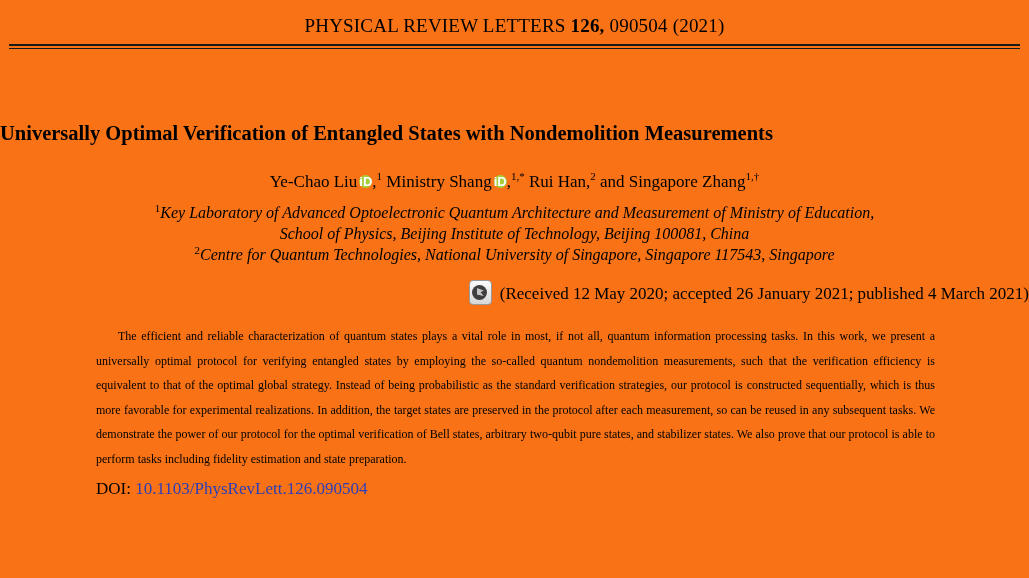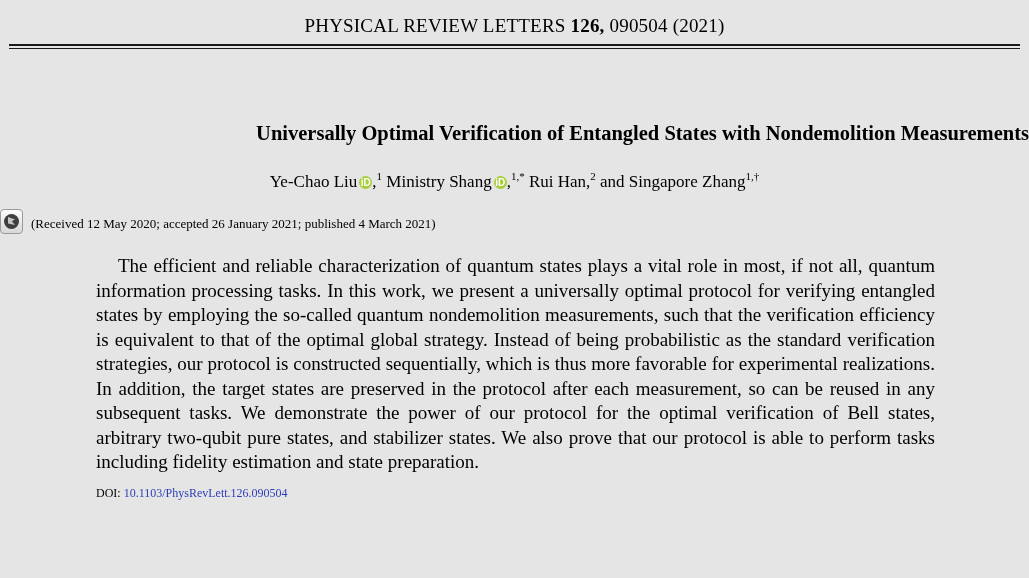--- a/index.html
+++ b/index.html
@@ -1,19 +1,19 @@
 <!DOCTYPE html>
 <html><head>
 <meta charset="utf-8">
 <style>
   html,body { margin:0; padding:0; background:#ffffff; }
   .page {
     position:relative;
     width:1029px; height:578px;
-    background:#e5e5e5;
+    background:#f97316;
     color:#000;
     font-family:"Liberation Serif","DejaVu Serif",serif;
     overflow:hidden;
   }
   
   .journal-header {
     padding-top:15px;
     text-align:center;
     font-size:19px;
     line-height:22px;
@@ -23,21 +23,21 @@
   .journal-header .vol { font-weight:bold; }
   .double-rule {
     margin:7px 9px 0 9px;
     height:2px;
     border-top:2.5px solid #1a1a1a;
     border-bottom:1.5px solid #1a1a1a;
   }
   
   .title {
     margin:70px 0 0 0;
-    text-align:right;
+    text-align:left;
     font-size:20.5px;
     font-weight:bold;
     line-height:28px;
     white-space:nowrap;
   }
   
   .authors {
     margin-top:23px;
     text-align:center;
     font-size:17px;
@@ -49,42 +49,42 @@
     line-height:0;
     vertical-align:super;
   }
   .orcid {
     display:inline-block;
     width:13px; height:13px;
     border-radius:50%;
     background:#A6CE39;
     color:#ffffff;
     font-family:"Liberation Sans","DejaVu Sans",sans-serif;
-    font-size:10px;
+    font-size:13px;
     font-weight:bold;
     text-align:center;
     line-height:13px;
     vertical-align:1px;
     margin-left:2px;
     cursor:pointer;
   }
   
   .affiliations {
     margin-top:8px;
     text-align:center;
     font-style:italic;
     font-size:16px;
     line-height:21px;
   }
   .affiliations sup { font-style:normal; }
   
   .history {
     margin-top:15px;
-    text-align:left;
-    font-size:13px;
+    text-align:right;
+    font-size:17px;
     line-height:28px;
     white-space:nowrap;
   }
   .crossmark {
     display:inline-block;
     position:relative;
     width:21px; height:23px;
     border:1px solid #9a9a9a;
     border-radius:4px;
     background:linear-gradient(180deg,#fdfdfd 0%,#d7d7d7 100%);
@@ -100,29 +100,29 @@
   }
   .cm-shape {
     position:absolute; left:4.5px; top:3.5px;
     width:7px; height:8px;
     background:#c6c6c6;
     clip-path:polygon(0 0, 100% 30%, 55% 52%, 100% 100%, 0 80%);
   }
   
   .abstract {
     margin:16px 94px 0 96px;
-    font-size:19px;
+    font-size:12px;
     line-height:24.5px;
     text-align:justify;
     text-indent:22px;
   }
   
   .doi-line {
     margin:8px 0 0 96px;
-    font-size:12px;
+    font-size:17px;
     line-height:20px;
   }
   .doi-link {
     color:#2c3eb8;
     text-decoration:none;
     cursor:pointer;
   }
 </style>
 </head>
 <body>
@@ -140,20 +140,23 @@
   <h1 class="title">Universally Optimal Verification of Entangled States with Nondemolition Measurements</h1>
 
   <div class="authors">
     <span><span>Ye-Chao Liu</span><span class="orcid"><span>iD</span></span><span>,</span><sup>1</sup></span>
     <span><span>Ministry Shang</span><span class="orcid"><span>iD</span></span><span>,</span><sup>1,*</sup></span>
     <span><span>Rui Han</span><span>,</span><sup>2</sup></span>
     <span><span>and Singapore Zhang</span><sup>1,†</sup></span>
   </div>
 
   <div class="affiliations">
+    <div><sup>1</sup><span>Key Laboratory of Advanced Optoelectronic Quantum Architecture and Measurement of Ministry of Education,</span></div>
+    <div><span>School of Physics, Beijing Institute of Technology, Beijing 100081, China</span></div>
+    <div><sup>2</sup><span>Centre for Quantum Technologies, National University of Singapore, Singapore 117543, Singapore</span></div>
   </div>
 
   <div class="history">
     <span class="crossmark"><span class="cm-circle">
           <span class="cm-shape"></span>
         </span></span><span>(Received 12 May 2020; accepted 26 January 2021; published 4 March 2021)</span>
   </div>
 
   <p class="abstract">The efficient and reliable characterization of quantum states plays a vital role in most, if not all, quantum information processing tasks. In this work, we present a universally optimal protocol for verifying entangled states by employing the so-called quantum nondemolition measurements, such that the verification efficiency is equivalent to that of the optimal global strategy. Instead of being probabilistic as the standard verification strategies, our protocol is constructed sequentially, which is thus more favorable for experimental realizations. In addition, the target states are preserved in the protocol after each measurement, so can be reused in any subsequent tasks. We demonstrate the power of our protocol for the optimal verification of Bell states, arbitrary two-qubit pure states, and stabilizer states. We also prove that our protocol is able to perform tasks including fidelity estimation and state preparation.</p>
 

